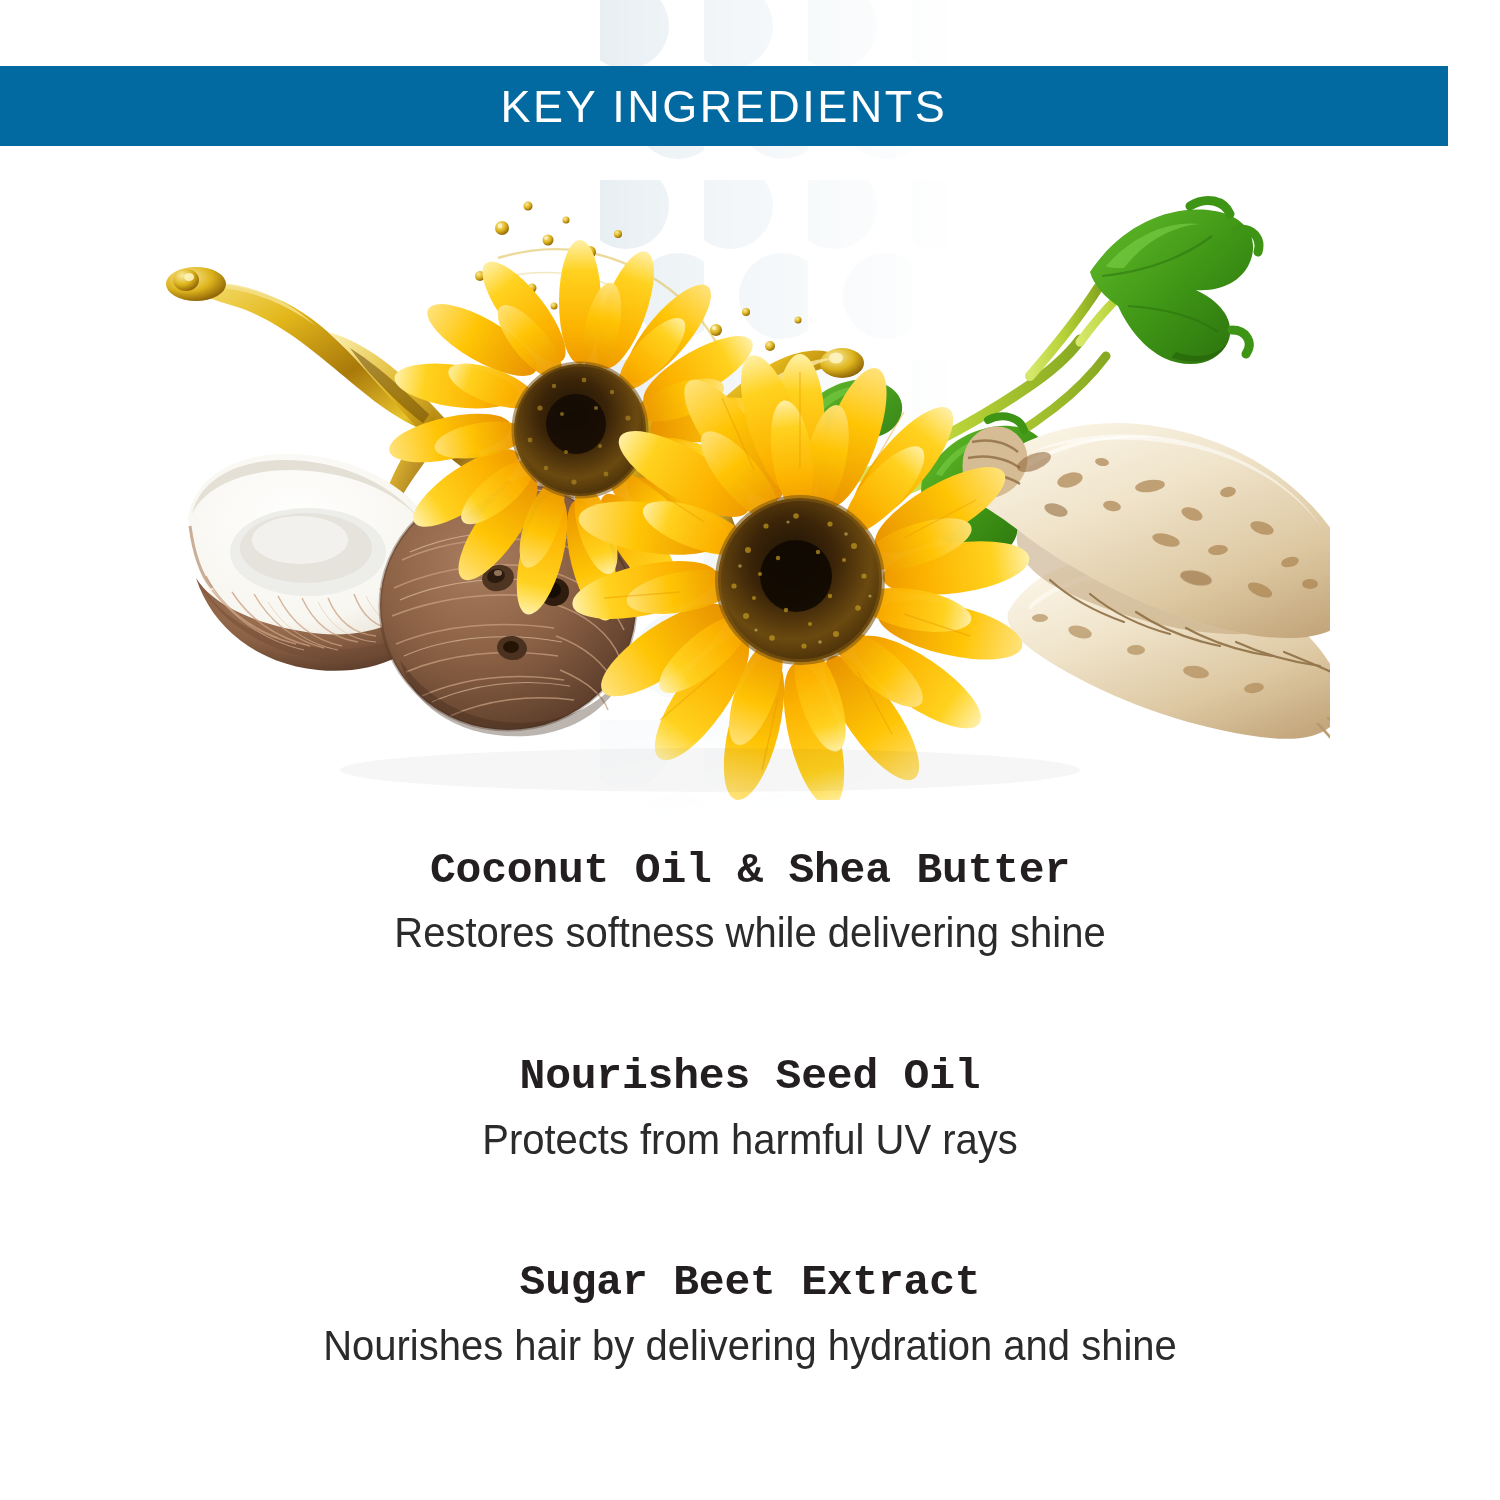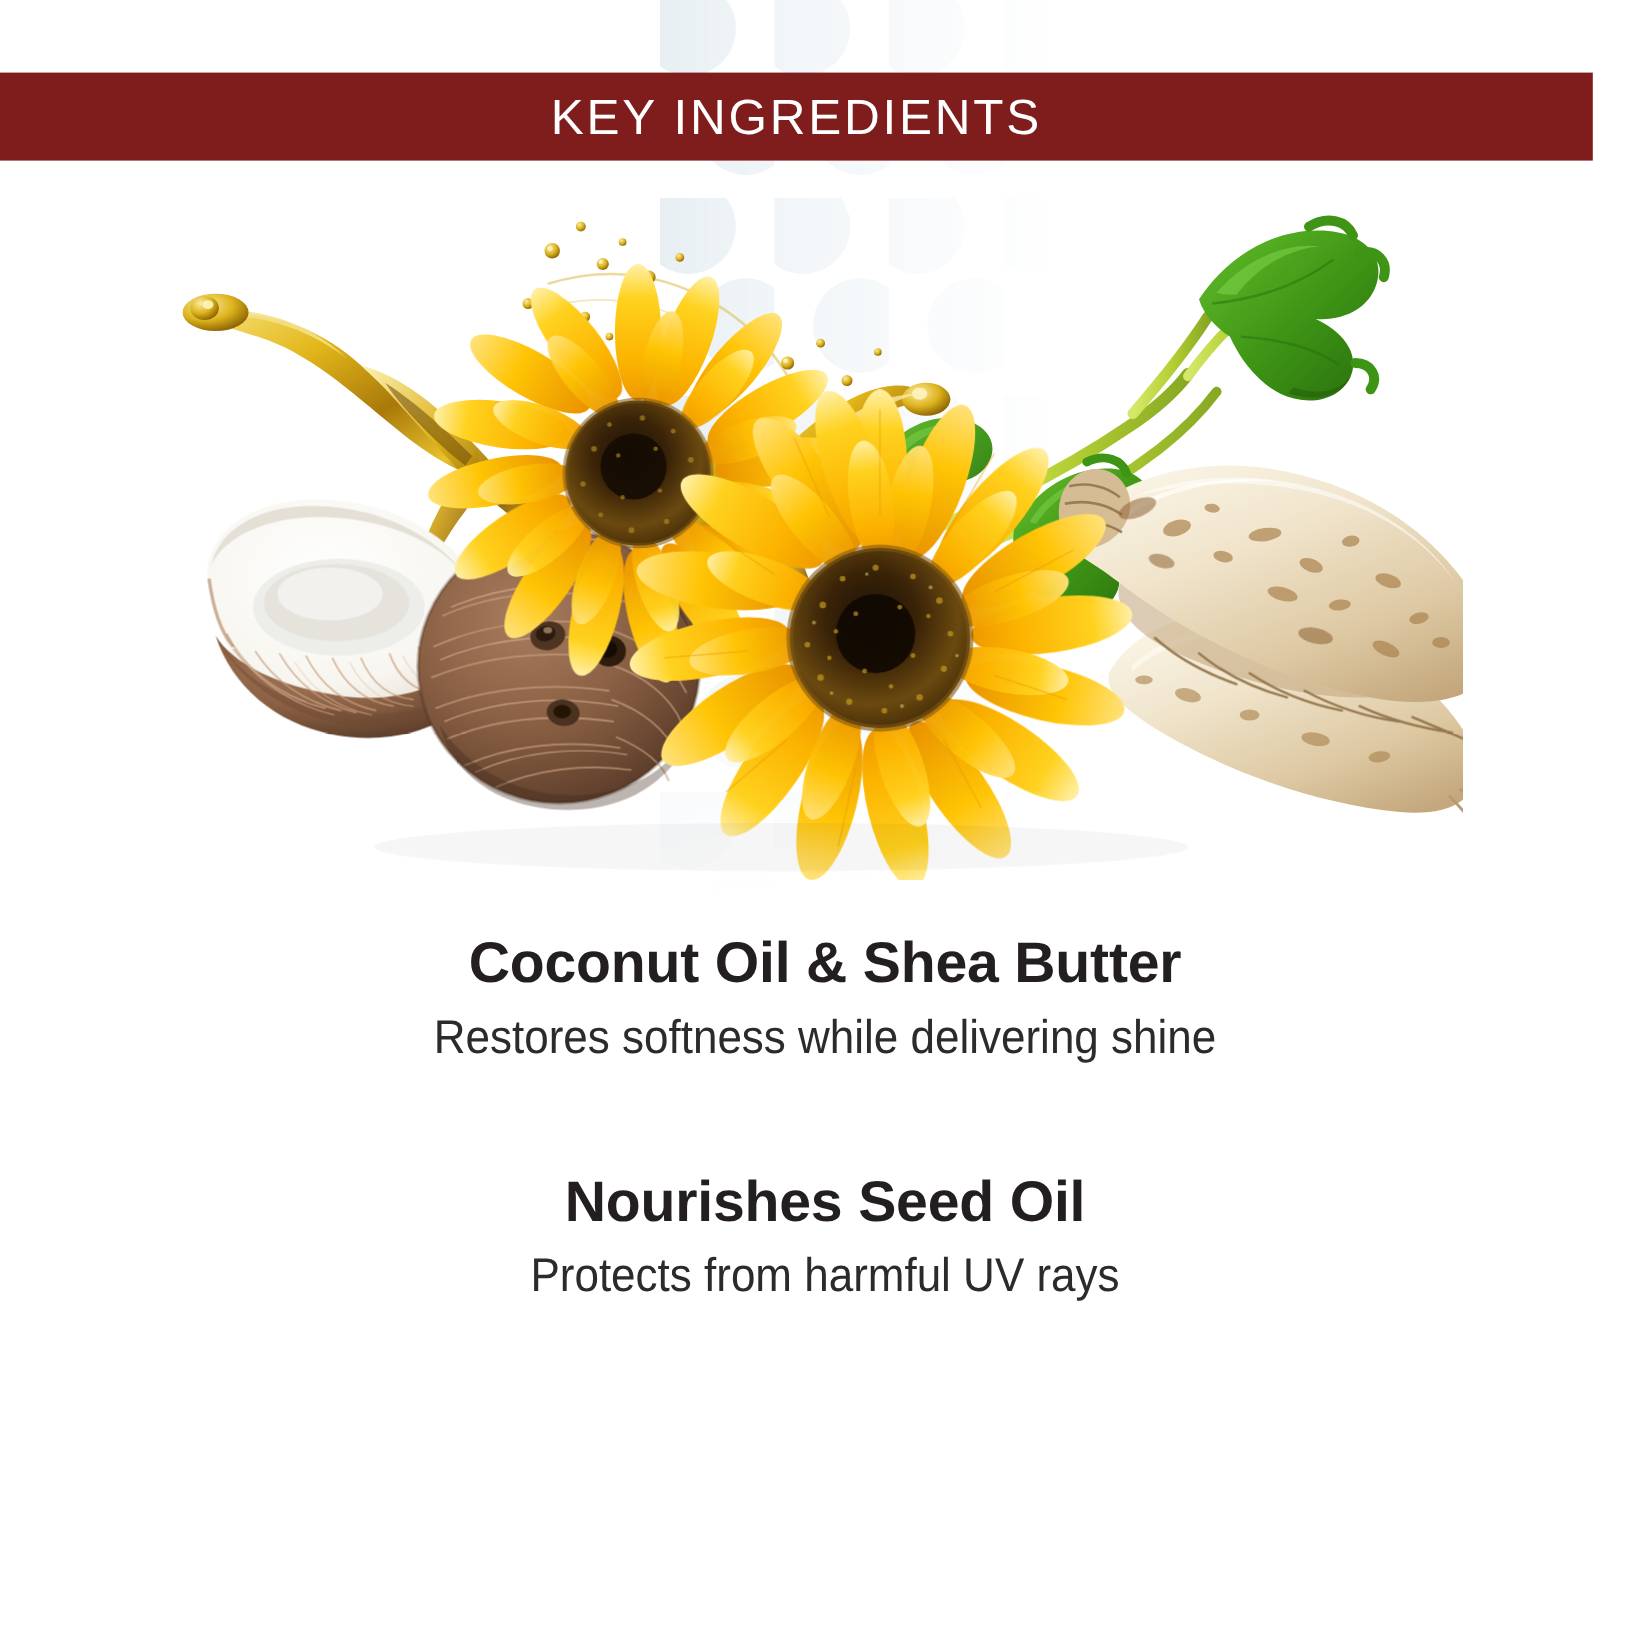--- a/index.html
+++ b/index.html
@@ -26,21 +26,21 @@
     pointer-events: none;
   }
 
   
   #header-banner {
     position: absolute;
     left: 0px;
     top: 66px;
     width: 1448px;
     height: 80px;
-    background: #7f1d1d;
+    background: #0369a1;
     display: flex;
     align-items: center;
     justify-content: center;
     z-index: 5;
   }
   #header-title {
     color: #ffffff;
     font-size: 45px;
     font-weight: 400;
     letter-spacing: 2.5px;
@@ -68,27 +68,27 @@
     z-index: 4;
   }
   .ingredient-item {
     width: 100%;
     text-align: center;
     margin-bottom: 92px;
   }
   .ingredient-item:last-child { margin-bottom: 0; }
 
   .ingredient-name {
-    font-size: 52px;
+    font-size: 43px;
     font-weight: bold;
     color: #231f20;
     letter-spacing: -0.2px;
     line-height: 1.22;
     margin: 0 0 10px 0;
-    font-family: Liberation Sans, sans-serif;
+    font-family: Liberation Mono, monospace;
   }
   .ingredient-desc {
     font-size: 43px;
     font-weight: 300;
     color: #2b2b2b;
     letter-spacing: 0px;
     line-height: 1.2;
     margin: 0;
     font-family: "Liberation Sans", sans-serif;
     transform: scaleX(0.93);
@@ -647,16 +647,20 @@
     <div class="ingredient-item">
       <p class="ingredient-name">Coconut Oil &amp; Shea Butter</p>
       <p class="ingredient-desc">Restores softness while delivering shine</p>
     </div>
 
     <div class="ingredient-item">
       <p class="ingredient-name">Nourishes Seed Oil</p>
       <p class="ingredient-desc">Protects from harmful UV rays</p>
     </div>
 
+    <div class="ingredient-item">
+      <p class="ingredient-name">Sugar Beet Extract</p>
+      <p class="ingredient-desc">Nourishes hair by delivering hydration and shine</p>
+    </div>
 
   </div>
 
 </div>
 
 </body></html>

